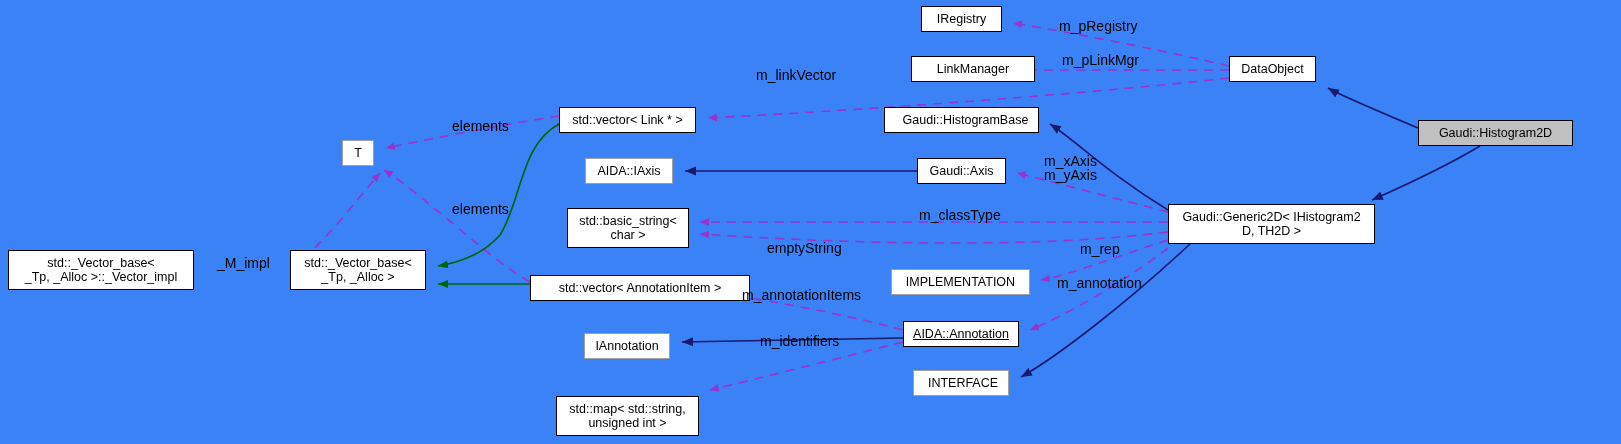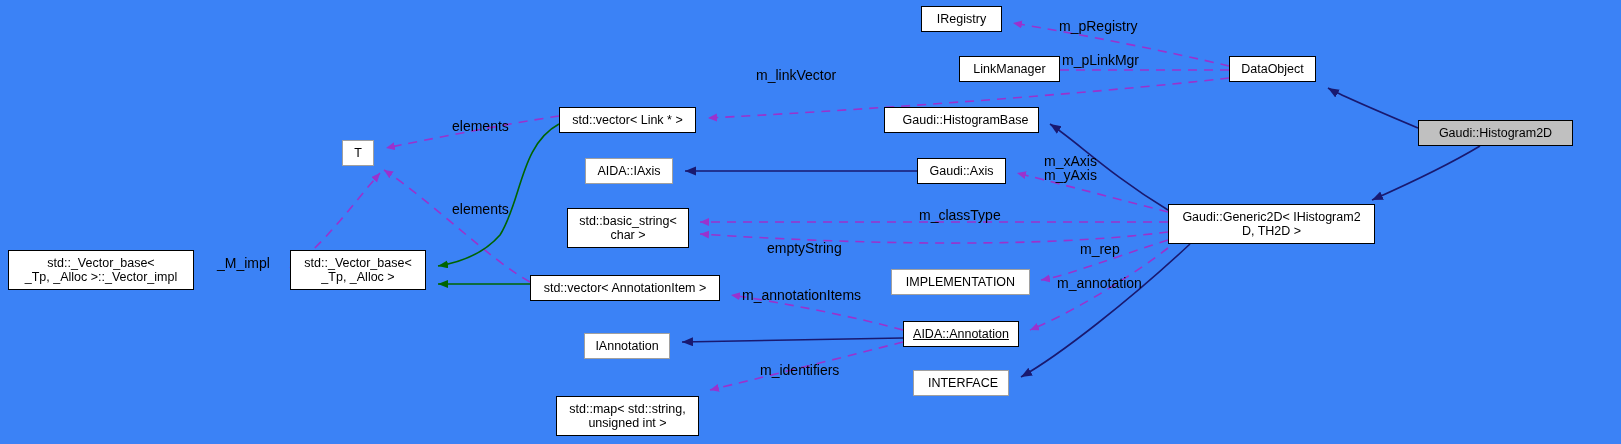--- a/index.html
+++ b/index.html
@@ -101,21 +101,21 @@
     </g>
 
     <g fill="none" stroke="#006400" stroke-width="1.6" marker-end="url(#arrowGreen)">
       <path d="M559,124 C520,145 522,200 500,235 C480,258 450,264 438,266"></path>
       <path d="M530,284 L438,284"></path>
     </g>
   </svg>
 
   <div class="node" style="left:921px;top:6px;width:81px;height:26px;">IRegistry</div>
 
-  <div class="node" style="left:959px;top:56px;width:101px;height:26px;">LinkManager</div>
+  <div class="node" style="left:911px;top:56px;width:124px;height:26px;">LinkManager</div>
 
   <div class="node" style="left:1229px;top:56px;width:87px;height:26px;">DataObject</div>
 
   <div class="node highlight" style="left:1418px;top:120px;width:155px;height:26px;">Gaudi::Histogram2D</div>
 
   <div class="node" style="left:559px;top:107px;width:137px;height:26px;">std::vector&lt; Link * &gt;</div>
 
   <div class="node" style="left:884px;top:107px;width:155px;height:26px;padding-left:12px;">Gaudi::HistogramBase</div>
 
   <div class="node gray-border" style="left:342px;top:140px;width:32px;height:26px;">T</div>
@@ -131,21 +131,21 @@
 char &gt;</div>
 
   <div class="node" style="left:8px;top:250px;width:186px;height:40px;">std::_Vector_base&lt;
 _Tp, _Alloc &gt;::_Vector_impl</div>
 
   <div class="node" style="left:290px;top:250px;width:136px;height:40px;">std::_Vector_base&lt;
 _Tp, _Alloc &gt;</div>
 
   <div class="node gray-border" style="left:891px;top:269px;width:139px;height:26px;">IMPLEMENTATION</div>
 
-  <div class="node" style="left:530px;top:275px;width:190px;height:26px;">std::vector&lt; AnnotationItem &gt;</div>
+  <div class="node" style="left:530px;top:275px;width:220px;height:26px;">std::vector&lt; AnnotationItem &gt;</div>
 
   <div class="node" style="left:903px;top:321px;width:116px;height:26px;text-decoration:underline;">AIDA::Annotation</div>
 
   <div class="node gray-border" style="left:584px;top:333px;width:86px;height:26px;text-align:right;">IAnnotation</div>
 
   <div class="node gray-border" style="left:913px;top:370px;width:96px;height:26px;padding-left:8px;">INTERFACE</div>
 
   <div class="node" style="left:556px;top:396px;width:143px;height:40px;">std::map&lt; std::string,
 unsigned int &gt;</div>
 
@@ -167,15 +167,15 @@
   <div class="edge-label" style="left:767px;top:241px;width:85px;">emptyString</div>
 
   <div class="edge-label" style="left:1080px;top:242px;width:44px;">m_rep</div>
 
   <div class="edge-label" style="left:217px;top:256px;width:57px;">_M_impl</div>
 
   <div class="edge-label" style="left:1057px;top:276px;width:93px;">m_annotation</div>
 
   <div class="edge-label" style="left:742px;top:288px;width:127px;">m_annotationItems</div>
 
-  <div class="edge-label" style="left:760px;top:363px;width:88px;">m_identifiers</div>
+  <div class="edge-label" style="left:760px;top:334px;width:88px;">m_identifiers</div>
 
 </div>
 
 </body></html>

